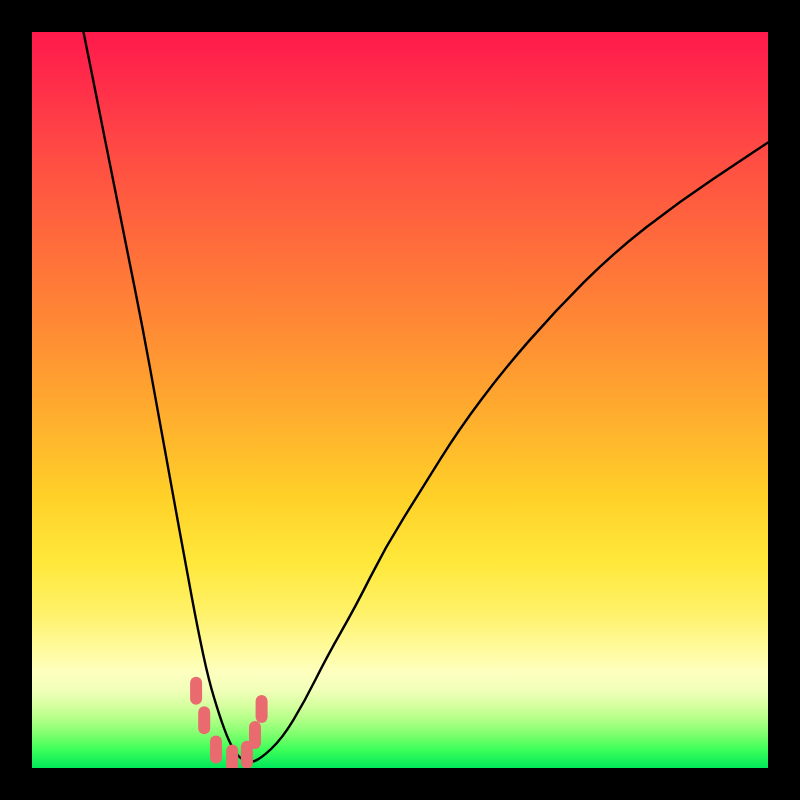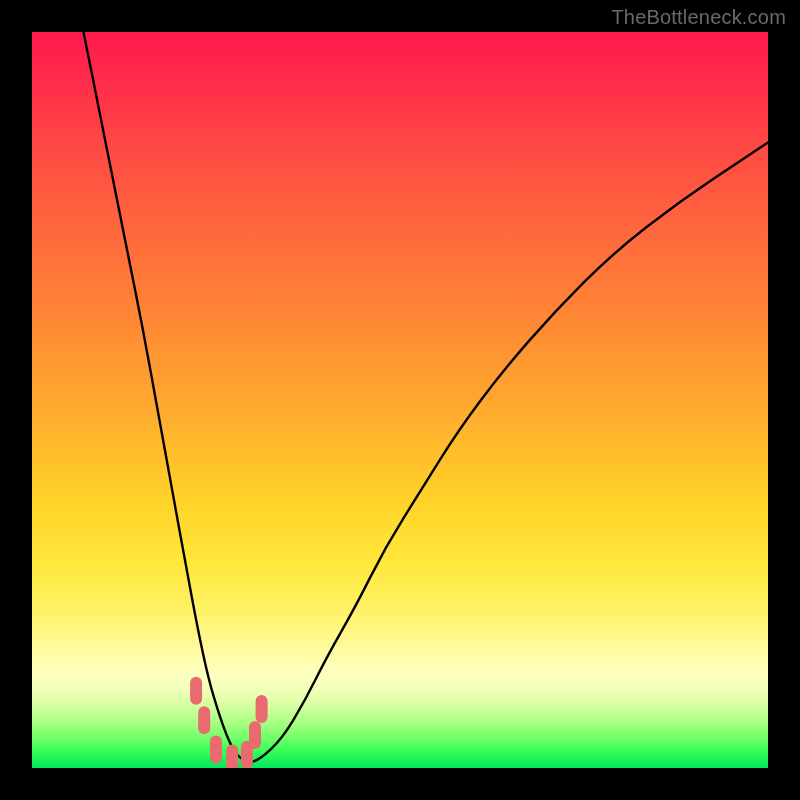--- a/index.html
+++ b/index.html
@@ -63,21 +63,20 @@
     left: 0;
     width: 736px;
     height: 736px;
   }
 </style>
 </head>
 <body>
 
 <div class="frame">
 
-  <div class="watermark">TheBottleneck.com</div>
 
   <div class="plot-area">
     <svg class="curve" viewBox="0 0 736 736" preserveAspectRatio="none">
       <path fill="none" stroke="#000000" stroke-width="2.4" stroke-linecap="round" stroke-linejoin="round" d="M 51.5 0.0 Q 51.5 0.0 58.9 36.8 Q 66.2 73.6 73.6 110.4 Q 81.0 147.2 88.3 184.0 Q 95.7 220.8 103.0 257.6 Q 110.4 294.4 117.8 334.9 Q 125.1 375.4 132.5 415.8 Q 139.8 456.3 147.2 496.8 Q 154.6 537.3 160.1 566.7 Q 165.6 596.2 171.1 621.9 Q 176.6 647.7 182.2 666.1 Q 187.7 684.5 192.5 697.4 Q 197.2 710.2 201.7 717.6 Q 206.1 725.0 211.6 727.9 Q 217.1 730.8 222.6 729.0 Q 228.2 727.2 239.2 716.9 Q 250.2 706.6 261.3 688.2 Q 272.3 669.8 283.4 647.7 Q 294.4 625.6 309.1 599.8 Q 323.8 574.1 338.6 544.6 Q 353.3 515.2 371.7 485.8 Q 390.1 456.3 408.5 426.9 Q 426.9 397.4 449.0 368.0 Q 471.0 338.6 496.8 309.1 Q 522.6 279.7 552.0 250.2 Q 581.4 220.8 614.6 195.0 Q 647.7 169.3 680.8 147.2 Q 713.9 125.1 725.0 117.8 T 736.0 110.4"></path>
       <g fill="#e96a6f" stroke="none">
           <rect x="158.1" y="644.7" width="12" height="28" rx="6" ry="6"></rect>
           <rect x="166.2" y="674.2" width="12" height="28" rx="6" ry="6"></rect>
           <rect x="178.0" y="703.6" width="12" height="28" rx="6" ry="6"></rect>
           <rect x="194.2" y="712.4" width="12" height="28" rx="6" ry="6"></rect>
           <rect x="208.9" y="708.8" width="12" height="28" rx="6" ry="6"></rect>

